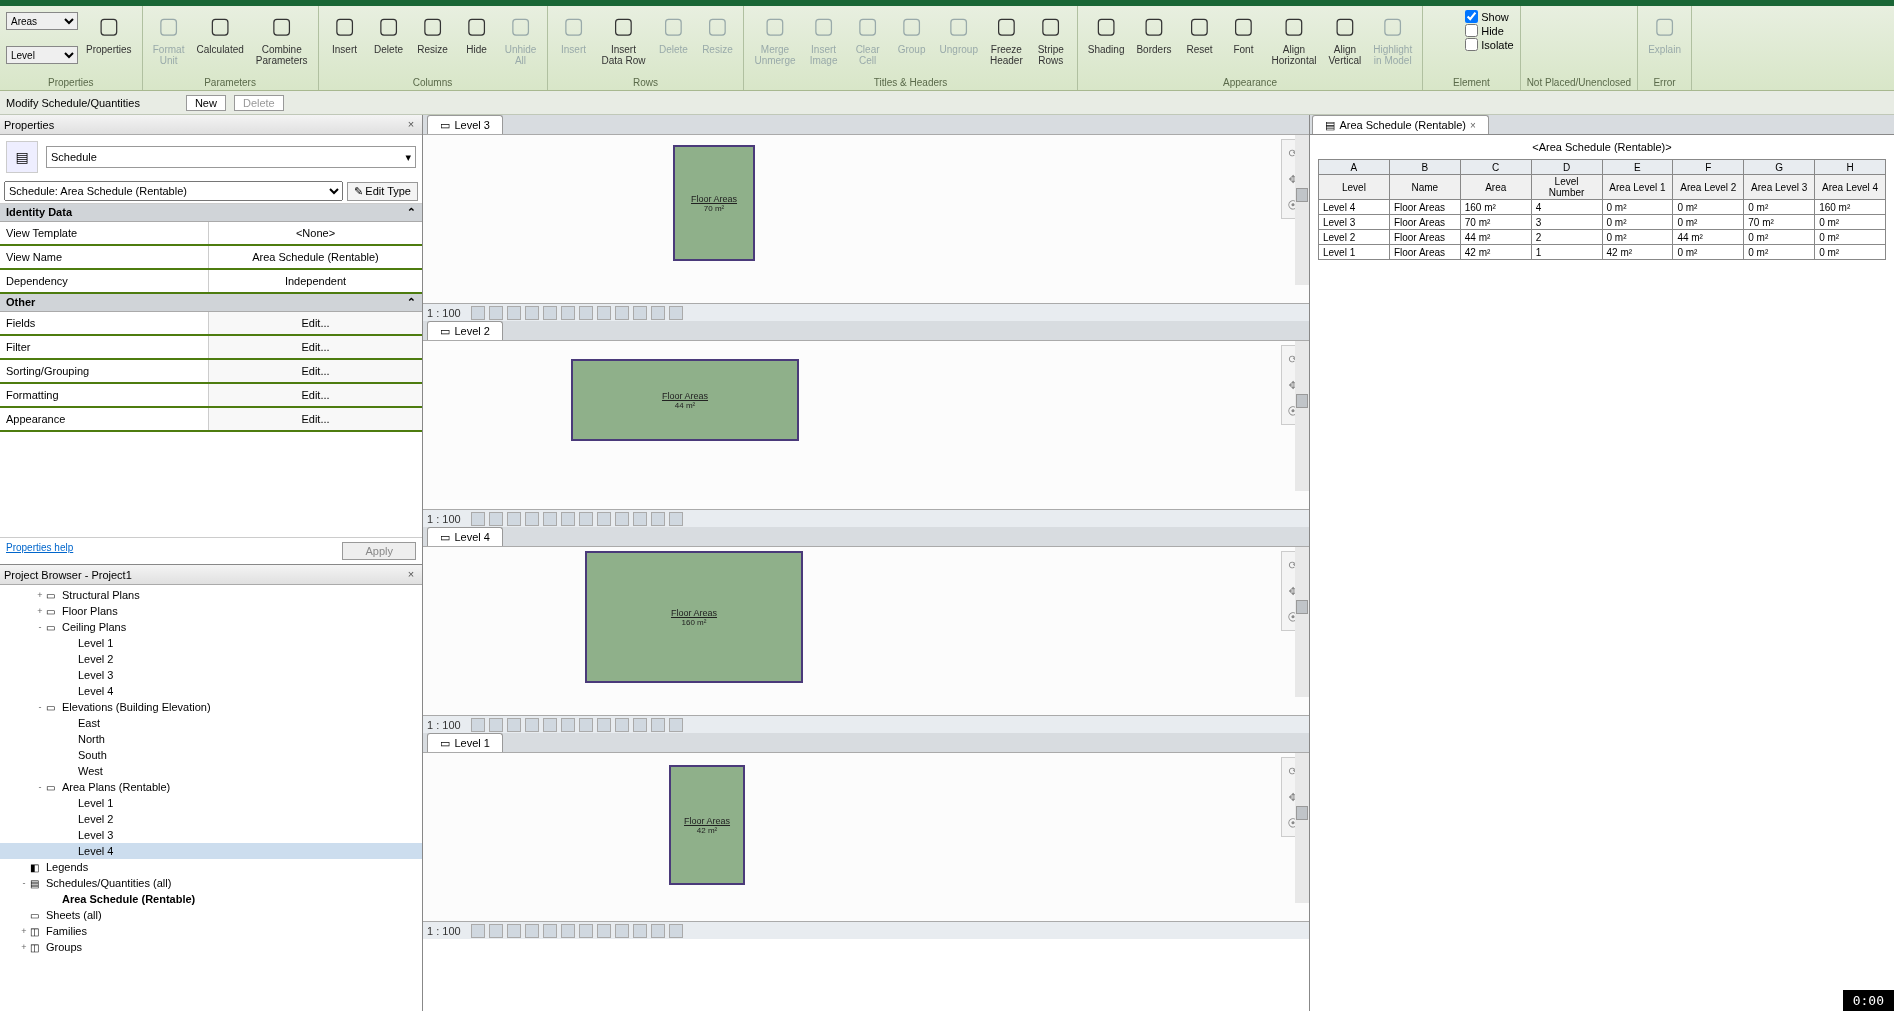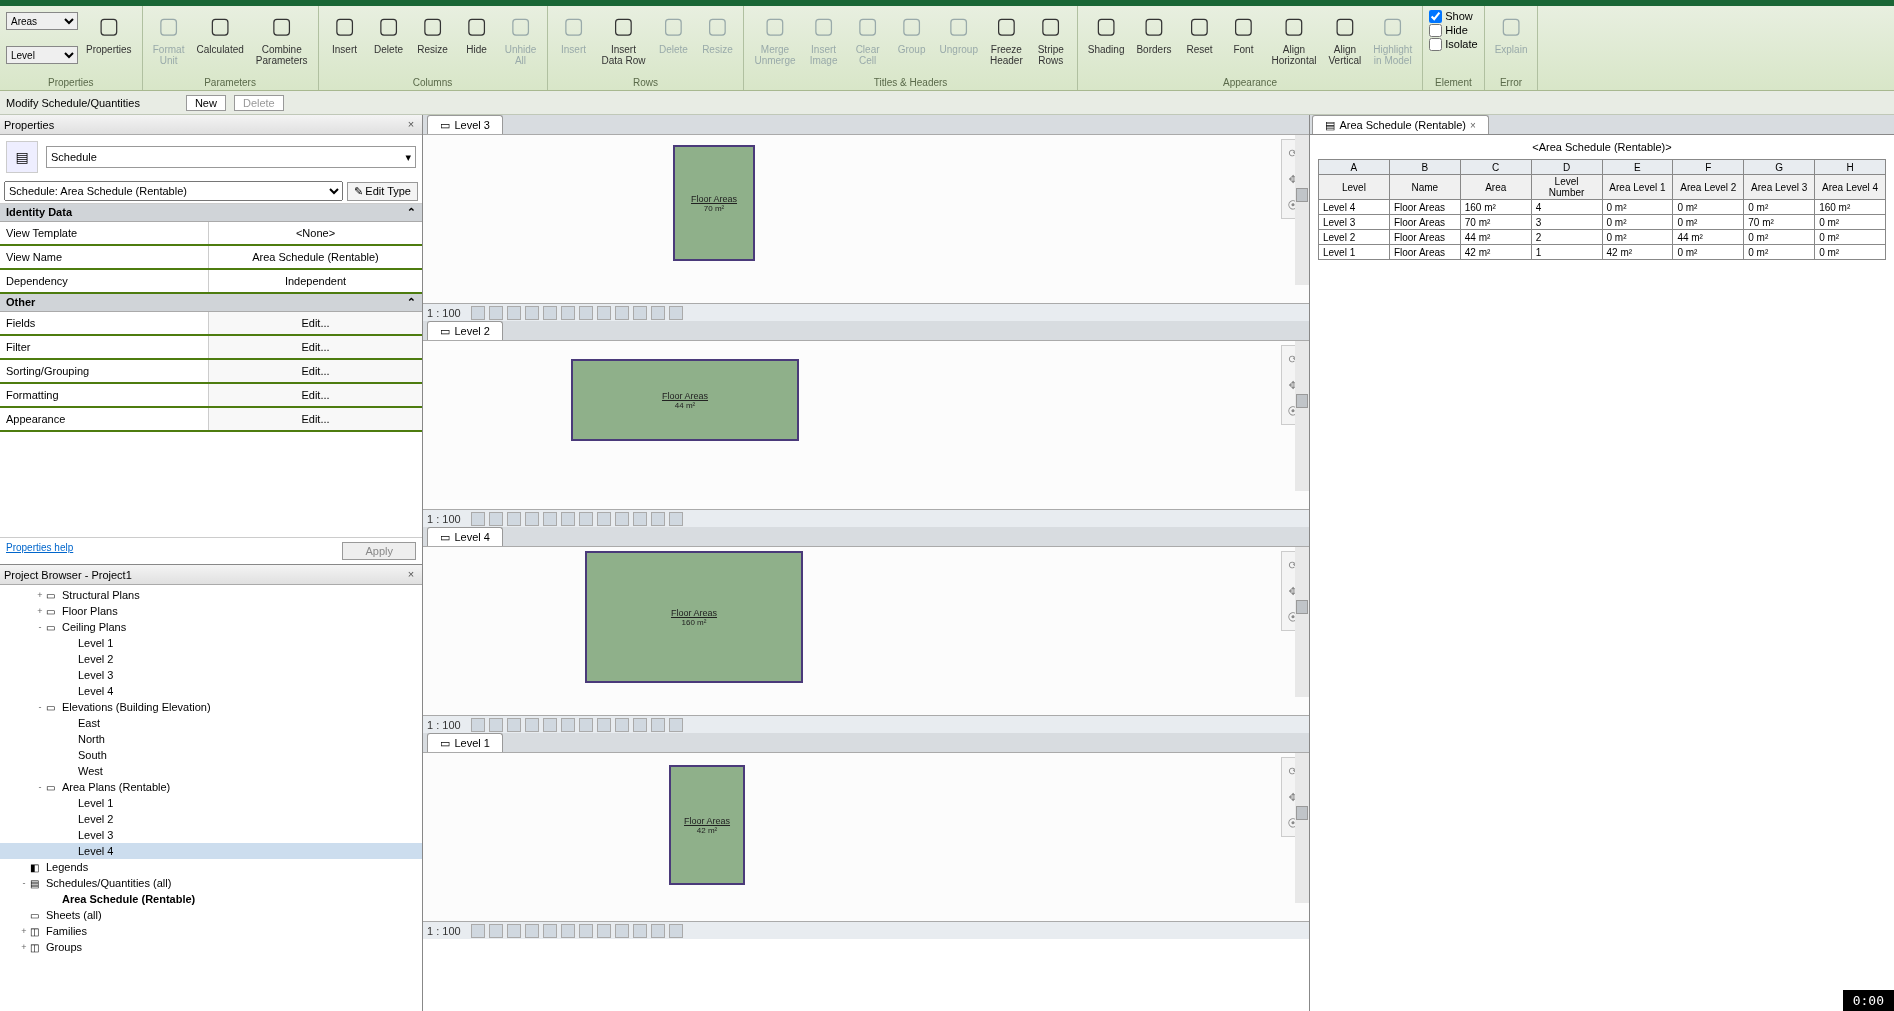--- a/index.html
+++ b/index.html
@@ -14,21 +14,21 @@
 .rbgrp .tools { display:flex; gap:4px; align-items:flex-start; flex:1; }
 .rbgrp .label { font-size:10px; color:#5a6a4a; padding:2px 0; }
 .rbbtn { display:flex; flex-direction:column; align-items:center; gap:2px; padding:2px 4px; min-width:34px; cursor:pointer; color:#333; }
 .rbbtn.dis { color:#9aa; }
 .rbbtn .ic { width:24px; height:24px; display:flex; align-items:center; justify-content:center; font-size:16px; }
 .rbbtn .ic.big { width:32px; height:32px; font-size:22px; }
 .rbbtn .txt { font-size:10px; text-align:center; line-height:11px; white-space:pre; }
 .sel-wrap { display:flex; flex-direction:column; gap:16px; padding-top:4px; }
 .sel-wrap select { width:72px; height:18px; font-size:10px; border:1px solid #888; }
 .chk-stack { display:flex; flex-direction:column; gap:1px; padding:2px 0; font-size:10px; }
-.chk-stack label { display:flex; align-items:flex-start; gap:3px; }
+.chk-stack label { display:flex; align-items:center; gap:3px;margin-left:36px; }
 
 
 .modbar { height:24px; background:#e8ece4; border-bottom:1px solid #c0c8b8; display:flex; align-items:center; padding:0 6px; gap:8px; font-size:11px; }
 .modbar .mini { padding:1px 8px; border:1px solid #999; background:#fff; cursor:pointer; }
 .modbar .mini.dis { color:#999; }
 
 
 .workspace { display:flex; height:calc(1011px - 6px - 85px - 24px); }
 .leftcol { width:423px; display:flex; flex-direction:column; border-right:1px solid #888; }
 .center { flex:1; min-width:0; display:flex; flex-direction:column; }
@@ -258,20 +258,24 @@
     </div>
     <div class="rbgrp">
       <div class="tools">
         <div class="chk-stack">
           <label><input type="checkbox" checked="" style=""> Show</label>
           <label><input type="checkbox" style=""> Hide</label>
           <label><input type="checkbox" style=""> Isolate</label>
         </div>
       </div>
       <div class="label">Element</div>
+    </div>
+    <div class="rbgrp">
+      <div class="tools"></div>
+      <div class="label">Not Placed/Unenclosed</div>
     </div>
     <div class="rbgrp">
       <div class="tools">
         <div class="rbbtn dis">
           <div class="ic big">▢</div>
           <div class="txt">Explain</div>
         </div>
       </div>
       <div class="label">Error</div>
     </div>

